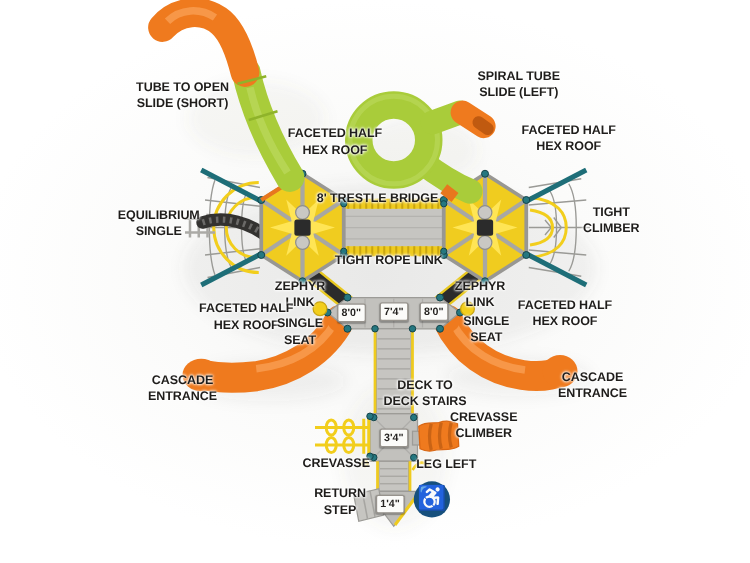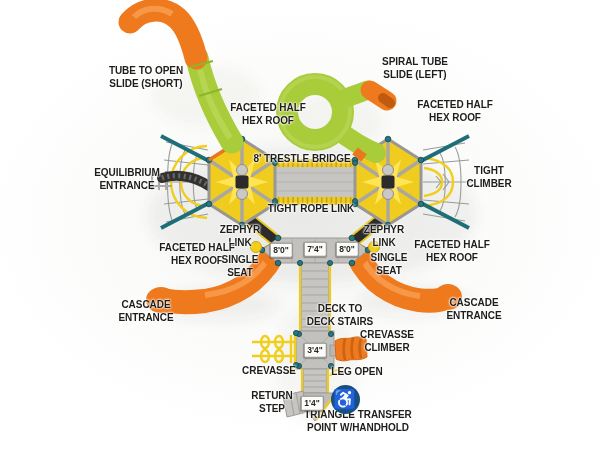--- a/index.html
+++ b/index.html
@@ -287,21 +287,21 @@
 
 <div class="lbl" style="left:146px;top:77px">TUBE TO OPEN
 SLIDE (SHORT)</div>
 <div class="lbl" style="left:415px;top:68px">SPIRAL TUBE
 SLIDE (LEFT)</div>
 <div class="lbl" style="left:268px;top:114px">FACETED HALF
 HEX ROOF</div>
 <div class="lbl" style="left:455px;top:111px">FACETED HALF
 HEX ROOF</div>
 <div class="lbl" style="left:127px;top:179px">EQUILIBRIUM
-ENTRANCE</div>
+SINGLE</div>
 <div class="lbl" style="left:489px;top:177px">TIGHT
 CLIMBER</div>
 <div class="lbl" style="left:302px;top:159px">8' TRESTLE BRIDGE</div>
 <div class="lbl" style="left:311px;top:209px">TIGHT ROPE LINK</div>
 <div class="lbl" style="left:240px;top:236px">ZEPHYR
 LINK</div>
 <div class="lbl" style="left:384px;top:236px">ZEPHYR
 LINK</div>
 <div class="lbl" style="left:197px;top:254px">FACETED HALF
 HEX ROOF</div>
@@ -313,25 +313,23 @@
 SEAT</div>
 <div class="lbl" style="left:146px;top:311px">CASCADE
 ENTRANCE</div>
 <div class="lbl" style="left:474px;top:309px">CASCADE
 ENTRANCE</div>
 <div class="lbl" style="left:340px;top:315px">DECK TO
 DECK STAIRS</div>
 <div class="lbl" style="left:269px;top:371px">CREVASSE</div>
 <div class="lbl" style="left:387px;top:341px">CREVASSE
 CLIMBER</div>
-<div class="lbl" style="left:357px;top:372px">LEG OPEN</div>
+<div class="lbl" style="left:357px;top:372px">LEG LEFT</div>
 <div class="lbl" style="left:272px;top:402px">RETURN
 STEP</div>
-<div class="lbl" style="left:358px;top:421px">TRIANGLE TRANSFER
-POINT W/HANDHOLD</div>
 
 <div class="badge" style="left:281px;top:250px">8'0"</div>
 <div class="badge" style="left:315px;top:249px">7'4"</div>
 <div class="badge" style="left:347px;top:249px">8'0"</div>
 <div class="badge" style="left:315px;top:350px">3'4"</div>
 <div class="badge" style="left:312px;top:403px">1'4"</div>
 
 <div class="ada">
   <span>♿</span>
 </div>

